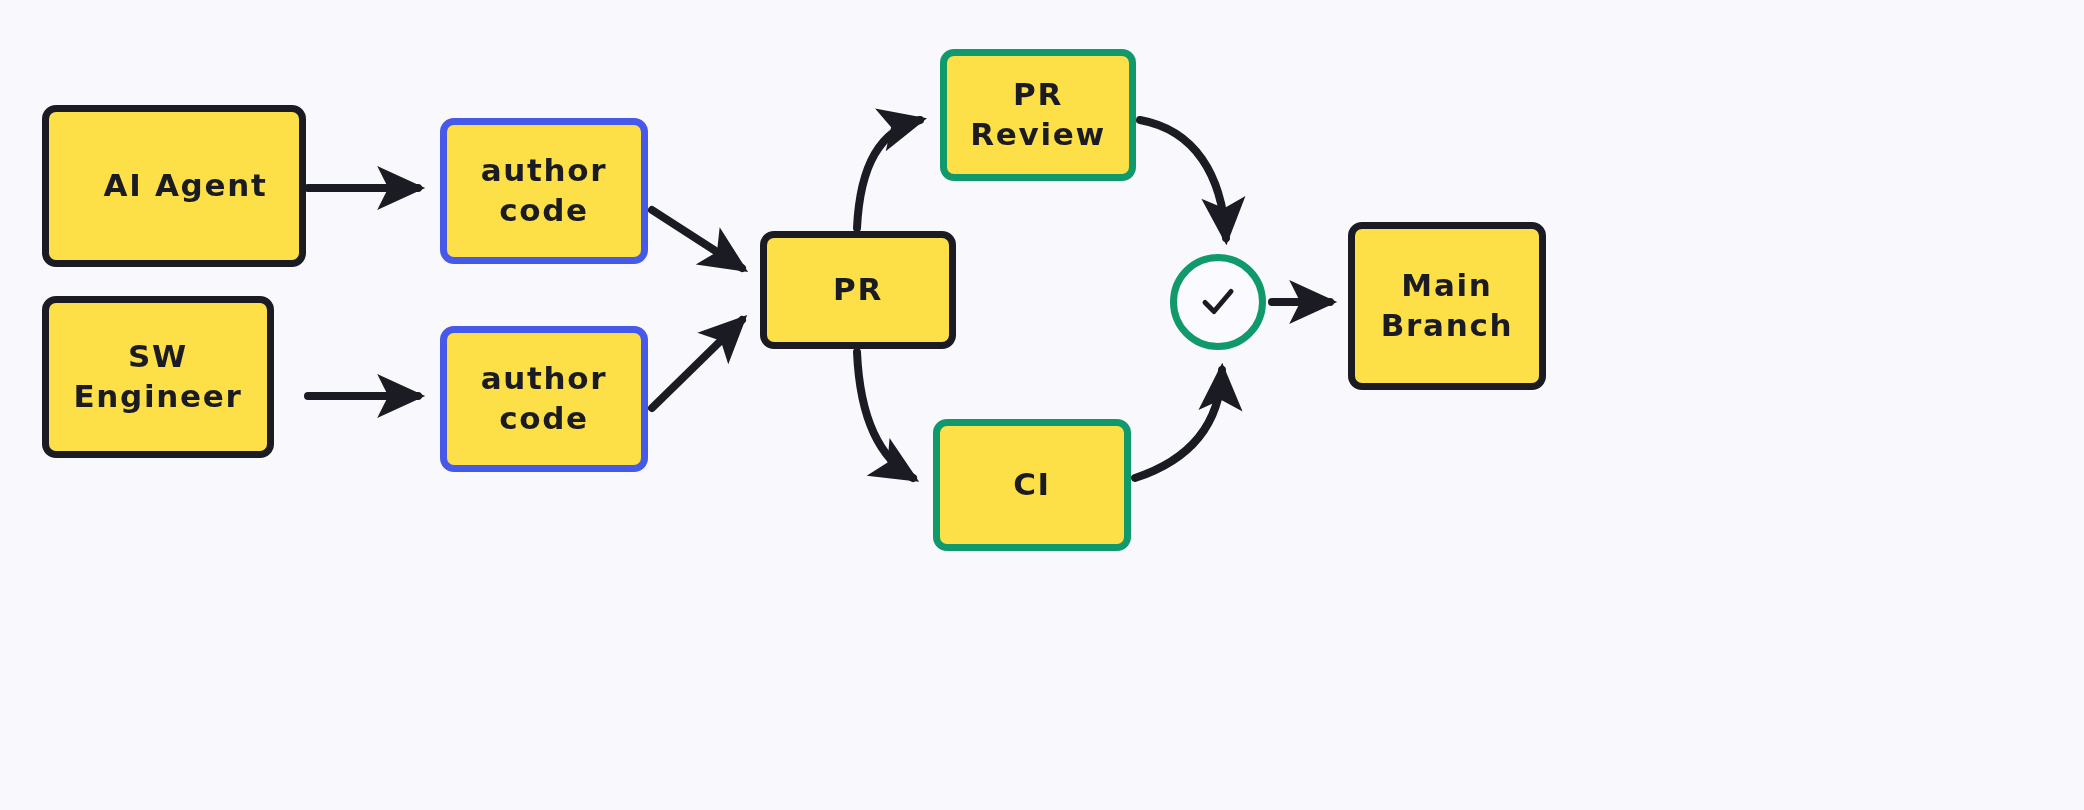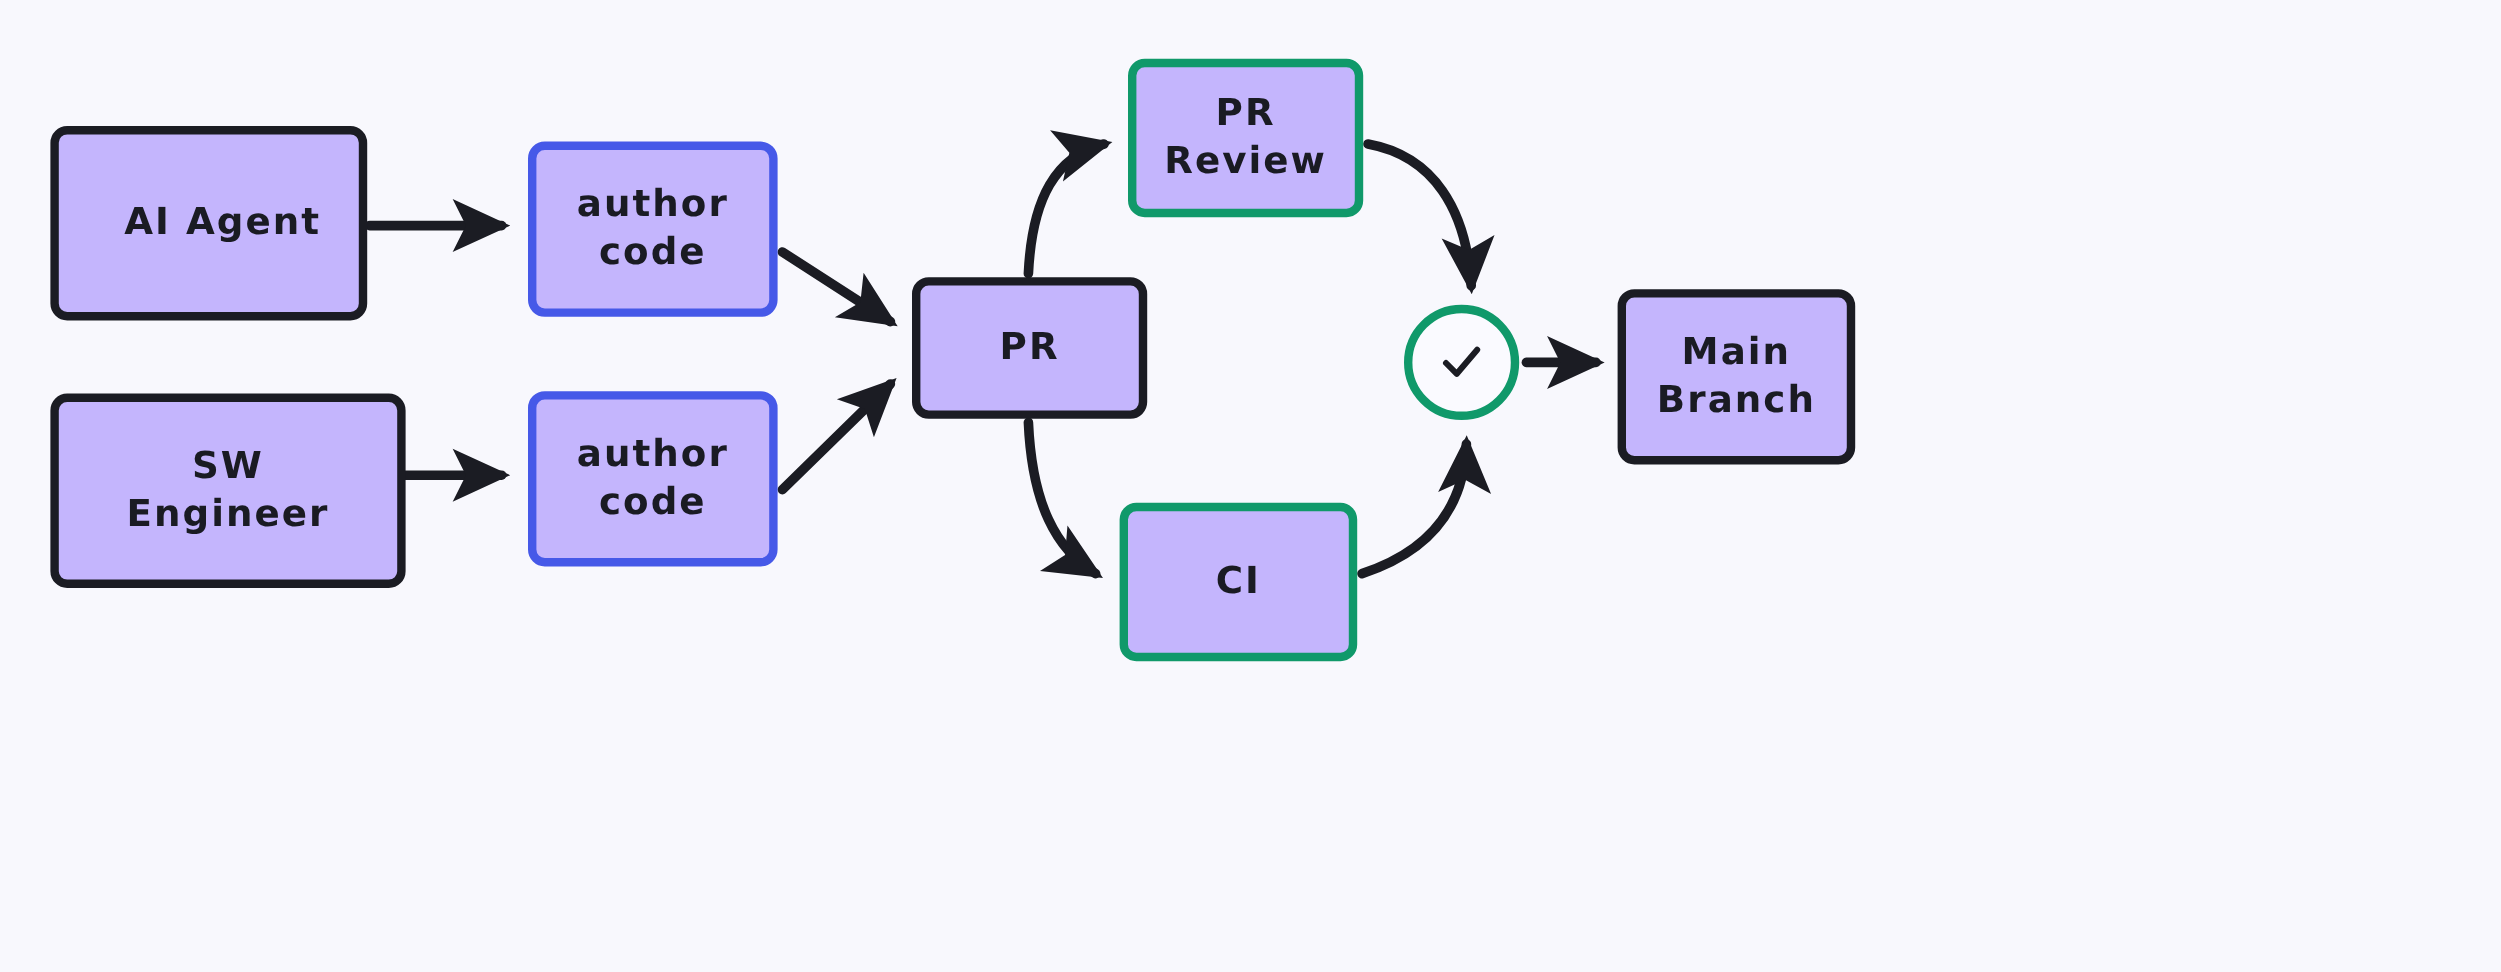--- a/index.html
+++ b/index.html
@@ -22,21 +22,21 @@
     position: absolute;
     left: 0;
     top: 0;
     width: 2084px;
     height: 810px;
     pointer-events: none;
   }
   .node {
     position: absolute;
     box-sizing: border-box;
-    background: #c4b5fd;
+    background: #fde047;
     display: flex;
     align-items: center;
     justify-content: center;
     text-align: center;
     border-style: solid;
     z-index: 2;
   }
   .node-label {
     font-family: "DejaVu Sans", sans-serif;
     font-weight: 700;
@@ -56,27 +56,27 @@
     border-width: 7px;
     border-radius: 14px;
   }
   .node.green {
     border-color: #10996a;
     border-width: 7px;
     border-radius: 14px;
   }
   
   #node-ai-agent      { left: 42px;   top: 105px; width: 264px; height: 162px; padding-left: 23px; }
-  #node-sw-engineer   { left: 42px;   top: 328px; width: 296px; height: 162px; }
+  #node-sw-engineer   { left: 42px;   top: 296px; width: 232px; height: 162px; }
   #node-author-code-1 { left: 440px;  top: 118px; width: 208px; height: 146px; }
   #node-author-code-2 { left: 440px;  top: 326px; width: 208px; height: 146px; }
   #node-pr            { left: 760px;  top: 231px; width: 196px; height: 118px; }
   #node-pr-review     { left: 940px;  top: 49px;  width: 196px; height: 132px; }
   #node-ci            { left: 933px;  top: 419px; width: 198px; height: 132px; text-align: center; }
-  #node-main-branch   { left: 1348px; top: 241px; width: 198px; height: 146px; text-align: center; }
+  #node-main-branch   { left: 1348px; top: 222px; width: 198px; height: 168px; text-align: center; }
 
   #node-check {
     position: absolute;
     left: 1170px;
     top: 254px;
     width: 96px;
     height: 96px;
     border: 7px solid #10996a;
     border-radius: 50%;
     background: #fafaff;

